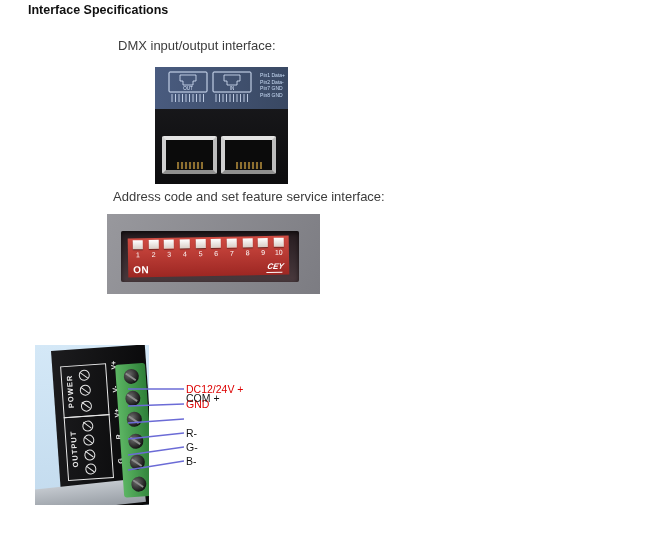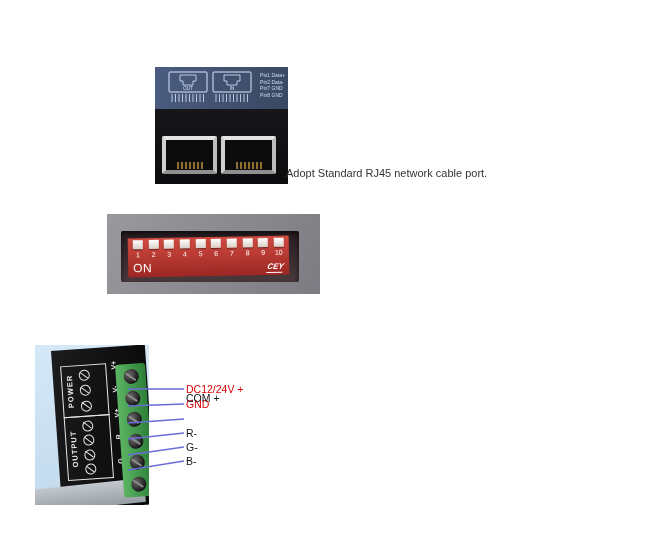--- a/index.html
+++ b/index.html
@@ -38,21 +38,21 @@
              background:linear-gradient(120deg,#98989d,#7c7c82);}
   .dip-recess{position:absolute;left:14px;top:17px;width:178px;height:51px;border-radius:2px;
               background:linear-gradient(#251b1f,#4a3a3e);box-shadow:inset 0 2px 5px rgba(0,0,0,.65);}
   .dip-body{position:absolute;left:7px;top:6px;width:161px;height:39px;
             background:linear-gradient(#d04b42,#9d2723);transform:rotate(-1deg);}
   .dip-row{position:absolute;left:5px;right:5px;top:2px;display:flex;justify-content:space-between;}
   .sw{width:10px;height:9px;background:linear-gradient(#ffffff,#d8cec6);box-shadow:0 1px 1px rgba(0,0,0,.45);}
   .dip-nums{position:absolute;left:5px;right:5px;top:13px;display:flex;justify-content:space-between;
             color:#fff;font-size:7px;}
   .dip-nums span{width:10px;text-align:center;}
-  .dip-on{position:absolute;left:5px;bottom:2px;font-size:12px;font-weight:normal;color:#fff;letter-spacing:.5px;}
+  .dip-on{position:absolute;left:5px;bottom:2px;font-size:10px;font-weight:bold;color:#fff;letter-spacing:.5px;}
   .dip-brand{position:absolute;right:6px;bottom:2px;font-size:8px;font-style:italic;font-weight:bold;
              color:#fff;border-bottom:1px solid #fff;padding-bottom:1px;transform:skewX(-10deg);}
 
   
   .photo-pwr{position:absolute;left:35px;top:345px;width:114px;height:160px;overflow:hidden;
              background:linear-gradient(#d4e8f7,#c3dbee);}
   .dev{position:absolute;left:16px;top:6px;width:94px;height:160px;
        background:linear-gradient(100deg,#1c1c1e,#060607);transform:rotate(-4deg);transform-origin:top left;}
   .lframe{position:absolute;left:8px;top:16px;width:46px;}
   .lbox{border:1px solid #e8e8e8;display:flex;align-items:center;gap:5px;padding:2px 3px;box-sizing:border-box;}
@@ -81,21 +81,23 @@
   .ann-lines{position:absolute;left:128px;top:380px;width:56px;height:92px;}
   .tlabel{position:absolute;left:186px;font-size:10.5px;font-weight:normal;color:#141414;white-space:nowrap;}
   .tlabel.red{color:#dd0000;}
   .tl0{top:383px;}.tl1{top:398px;}.tl2{top:392px;}.tl3{top:427px;}.tl4{top:441px;}.tl5{top:455px;}
 </style>
 </head>
 <body>
 
 <div class="canvas">
 
-
+  <div class="doc-title">Interface Specifications</div>
+
+  <div class="h h1">DMX input/output interface:</div>
 
   <div class="photo-dmx">
     <div class="dmx-top">
       <svg class="jack j1" viewBox="0 0 40 34">
         <rect x="1" y="1" width="38" height="20" fill="none" stroke="#d9e6fb" stroke-width="1" rx="1"></rect>
         <path d="M12 4 h16 v6 h-3 v4 h-10 v-4 h-3 z" fill="none" stroke="#d9e6fb" stroke-width="0.8"></path>
         <text x="20" y="19" font-size="4.5" fill="#d9e6fb" text-anchor="middle">OUT</text>
         <path stroke="#d9e6fb" stroke-width="0.8" fill="none" d="M4 23V31M7.5 23V31M11 23V31M14.5 23V31M18 23V31M21.5 23V31M25 23V31M28.5 23V31M32 23V31M35.5 23V31"></path>
       </svg>
       <svg class="jack j2" viewBox="0 0 40 34">
@@ -108,22 +110,22 @@
         <span>Pin1 Data+</span>
         <span>Pin2 Data-</span>
         <span>Pin7 GND</span>
         <span>Pin8 GND</span>
       </div>
     </div>
     <div class="port p1"></div>
     <div class="port p2"></div>
   </div>
 
-  <div class="cap cap1">Adopt Standard RJ45 network cable port.</div>
-
+
+  <div class="h h2">Address code and set feature service interface:</div>
 
   <div class="photo-dip">
     <div class="dip-recess">
       <div class="dip-body">
         <div class="dip-row">
           <span class="sw"></span>
           <span class="sw"></span>
           <span class="sw"></span>
           <span class="sw"></span>
           <span class="sw"></span>

